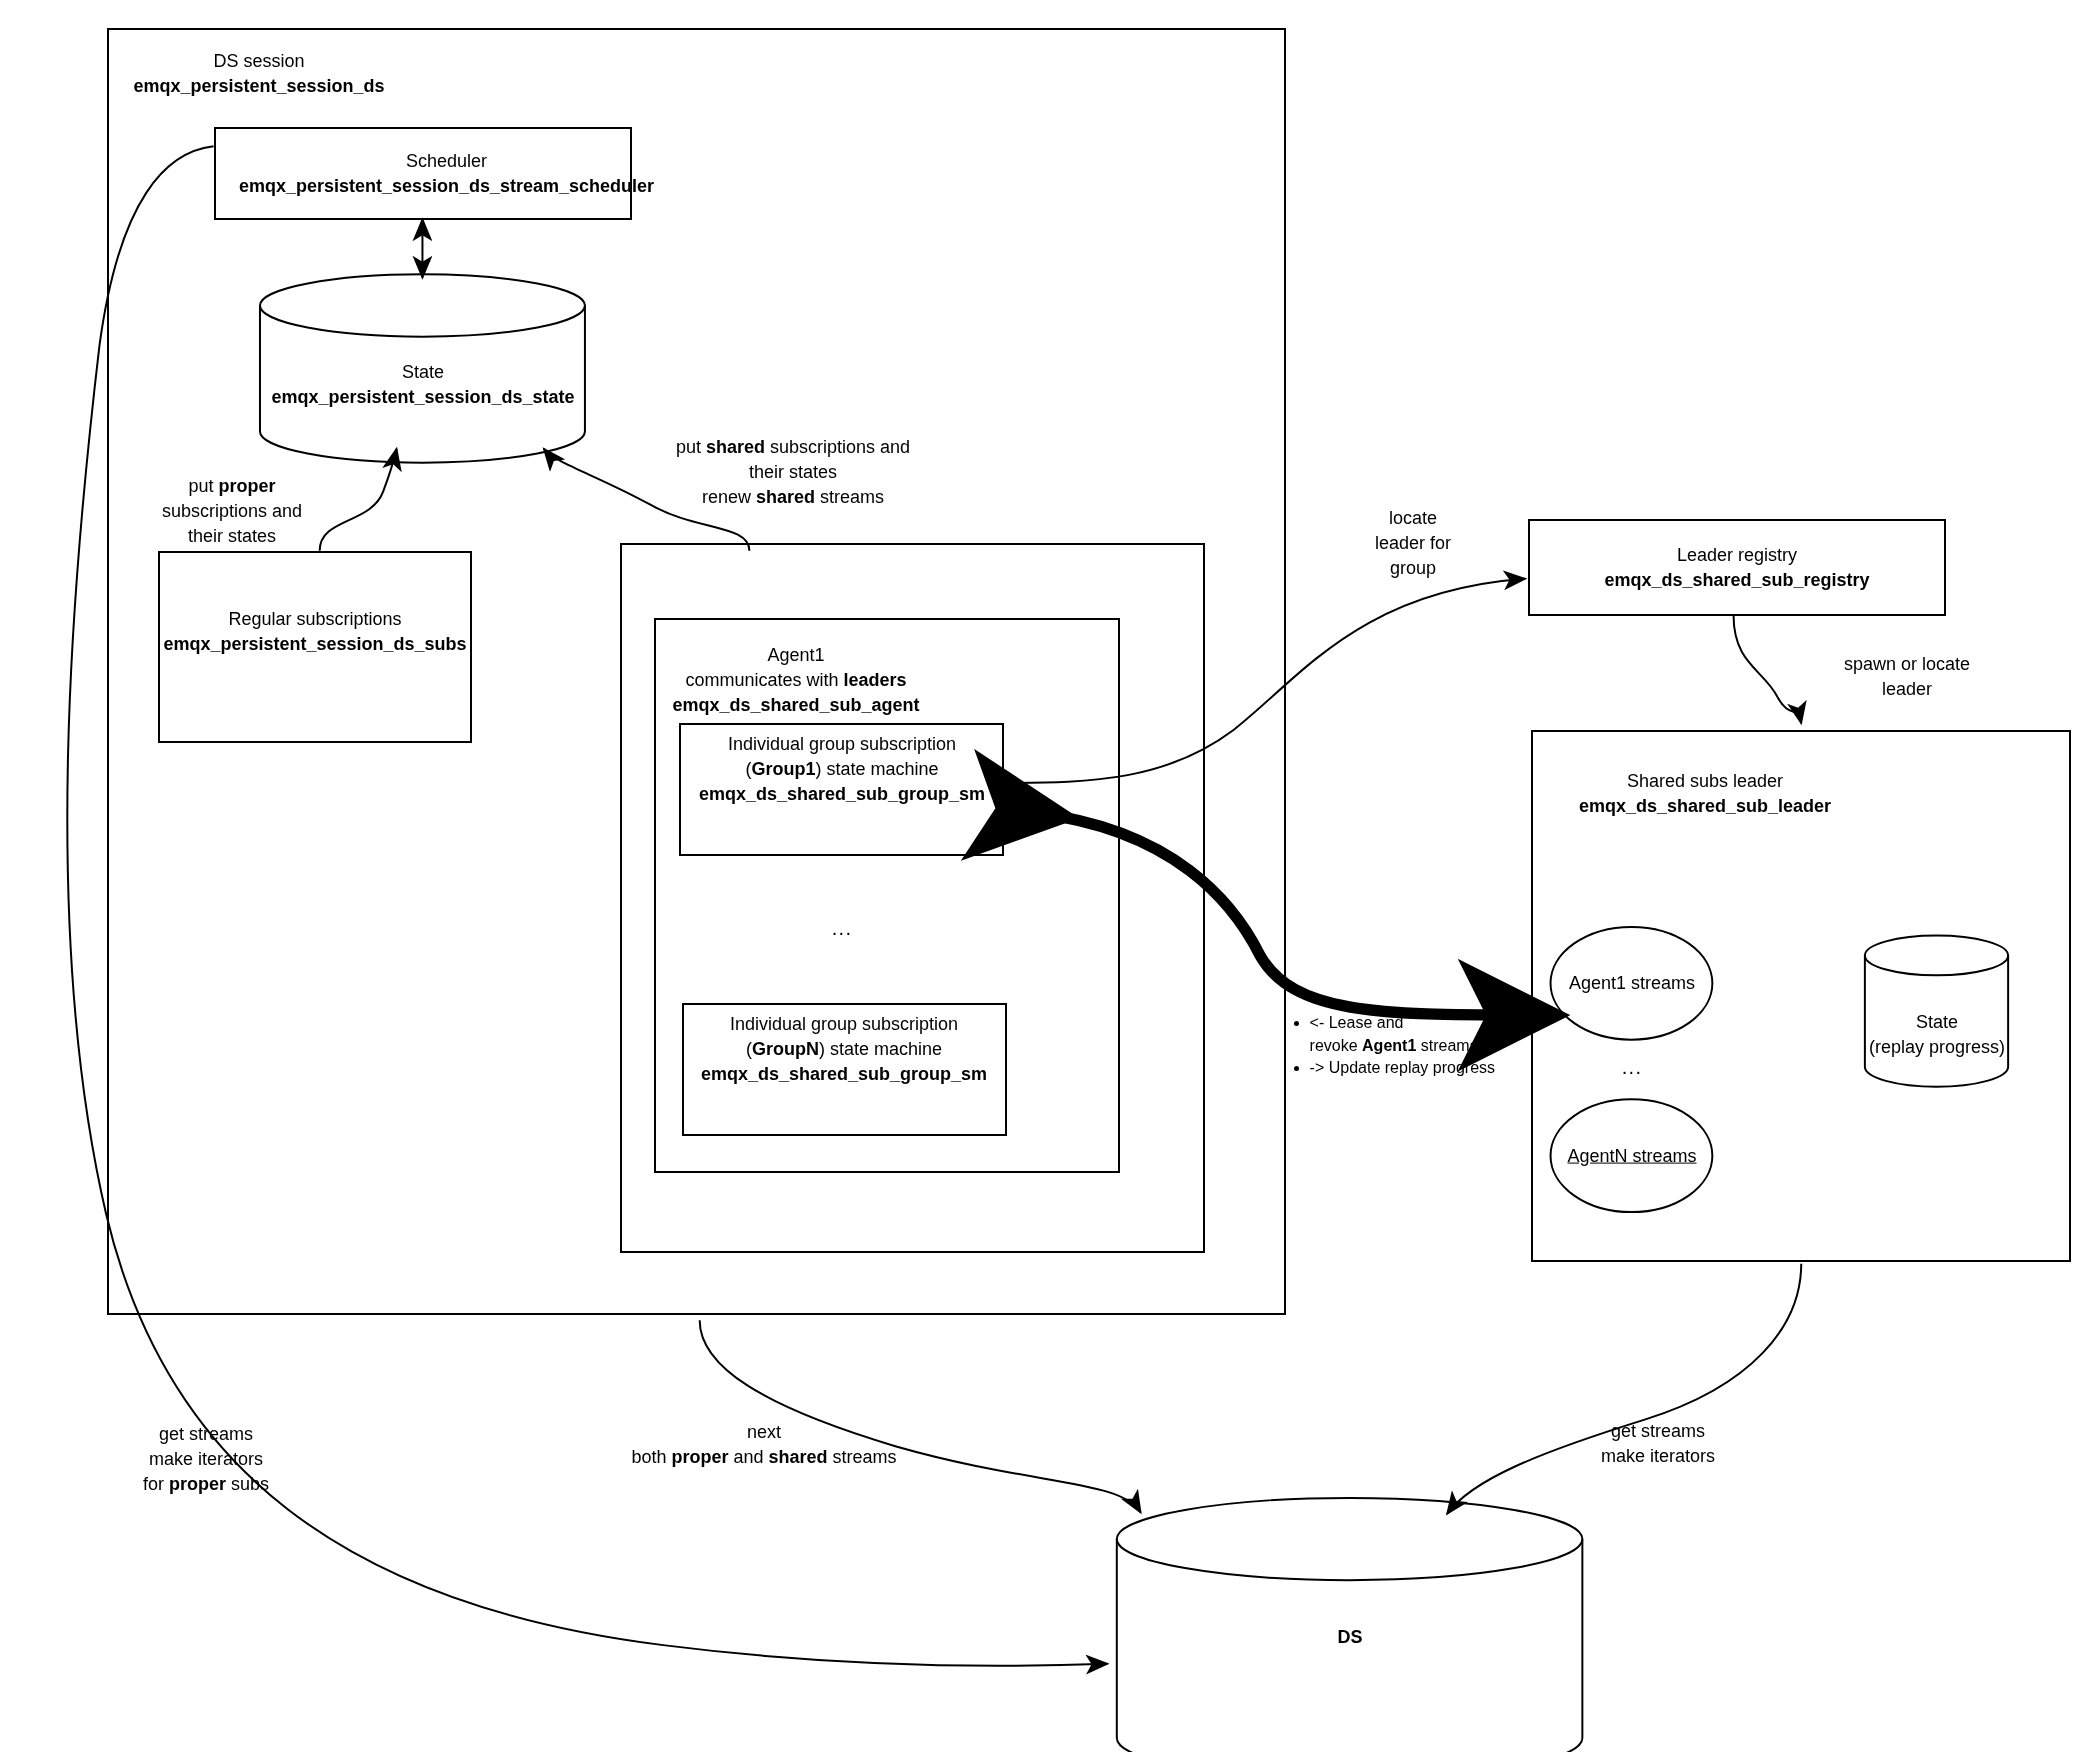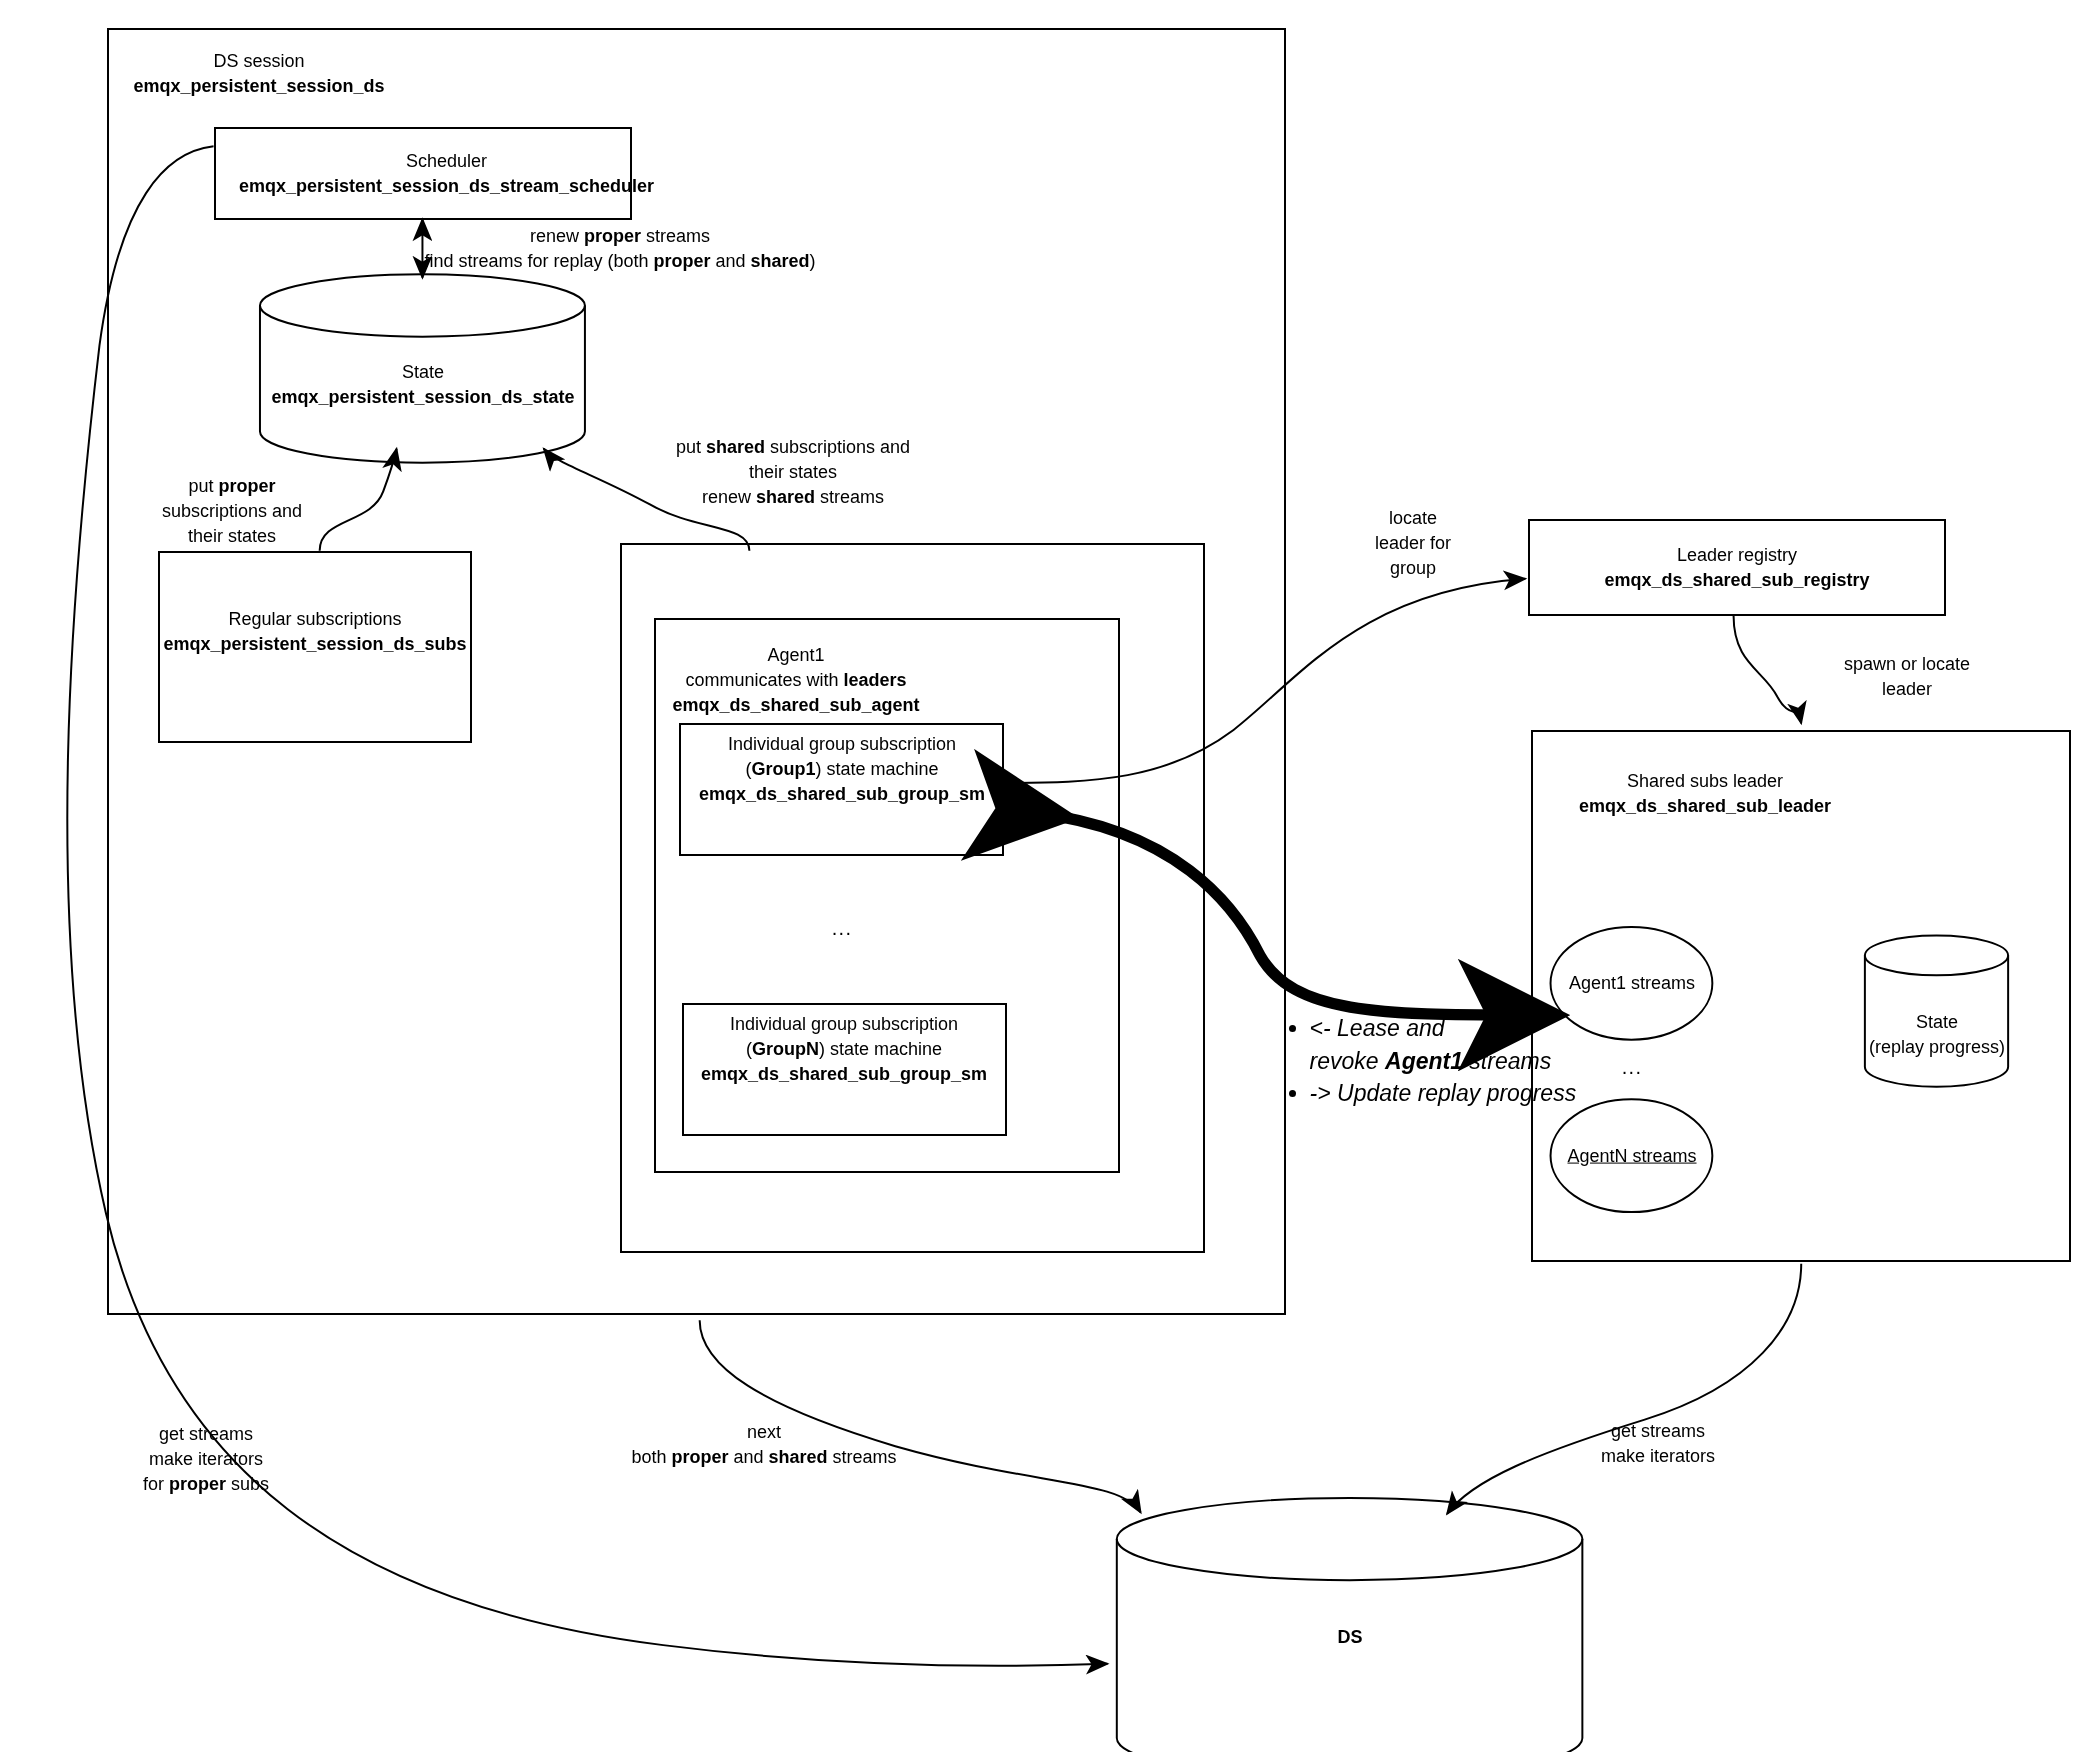--- a/index.html
+++ b/index.html
@@ -39,25 +39,24 @@
     text-align: center;
     line-height: 1.38;
     transform: translate(-50%, -50%);
     white-space: nowrap;
   }
   .t27 { font-size: 18px; }
   .b { font-weight: bold; }
   .ellipsis { font-size: 20px; letter-spacing: 1.3px; }
   .bullets {
     position: absolute;
-    font-size: 23px;
+    font-size: 16px;
     line-height: 1.42;
     text-align: left;
     white-space: nowrap;
-    font-style: italic;
   }
   .bullets ul {
     margin: 0;
     padding-left: 22.6px;
     list-style: disc;
   }
   .bullets li { margin: 0; padding: 0; }
 </style>
 </head>
 <body>
@@ -138,28 +137,20 @@
   <div class="ctr-lbl t27" style="left:259px; top:74px;">
     <div>DS session</div>
     <div class="b">emqx_persistent_session_ds</div>
   </div>
 
   <div class="ctr-lbl t27" style="left:423px; top:174px;padding-left:47px;">
     <div>Scheduler</div>
     <div class="b">emqx_persistent_session_ds_stream_scheduler</div>
   </div>
 
-  <div class="ctr-lbl t27" style="left:620px; top:249px;">
-    <div>
-      <span>renew </span><span class="b">proper</span><span> streams</span>
-    </div>
-    <div>
-      <span>find streams for replay (both </span><span class="b">proper</span><span> and </span><span class="b">shared</span><span>)</span>
-    </div>
-  </div>
 
   <div class="ctr-lbl t27" style="left:423px; top:385px;">
     <div>State</div>
     <div class="b">emqx_persistent_session_ds_state</div>
   </div>
 
   <div class="ctr-lbl t27" style="left:232px; top:511px;">
     <div>
       <span>put </span><span class="b">proper</span>
     </div>

